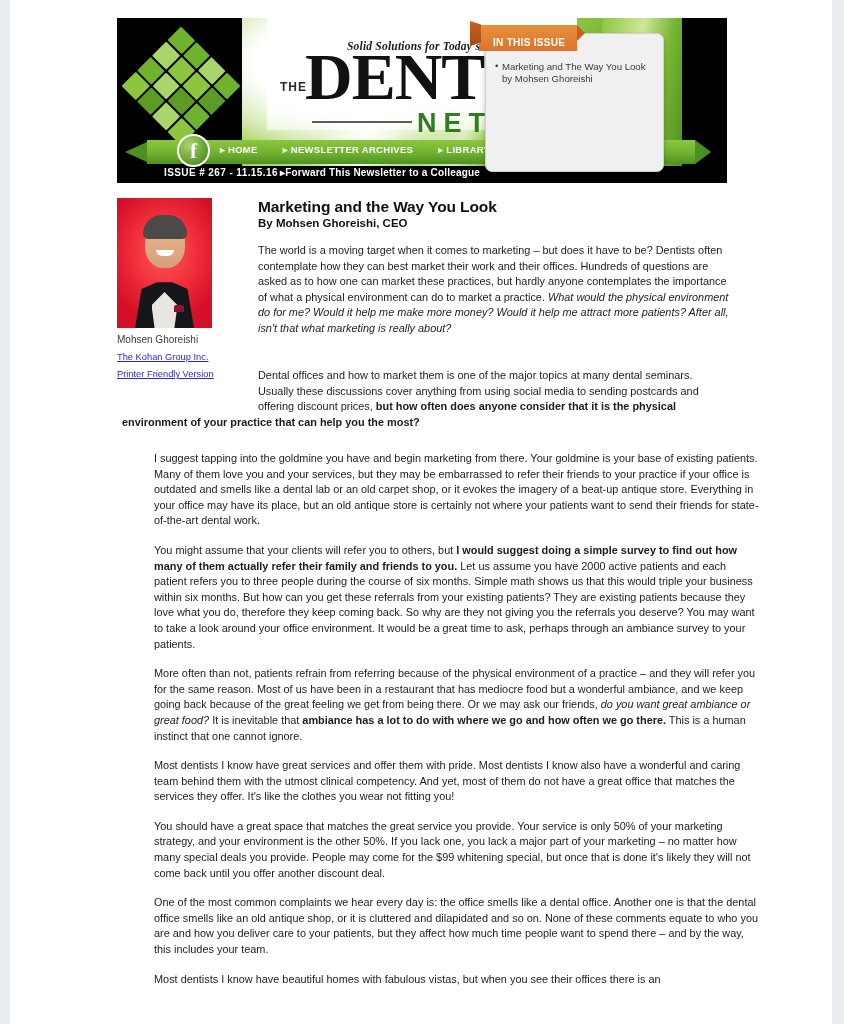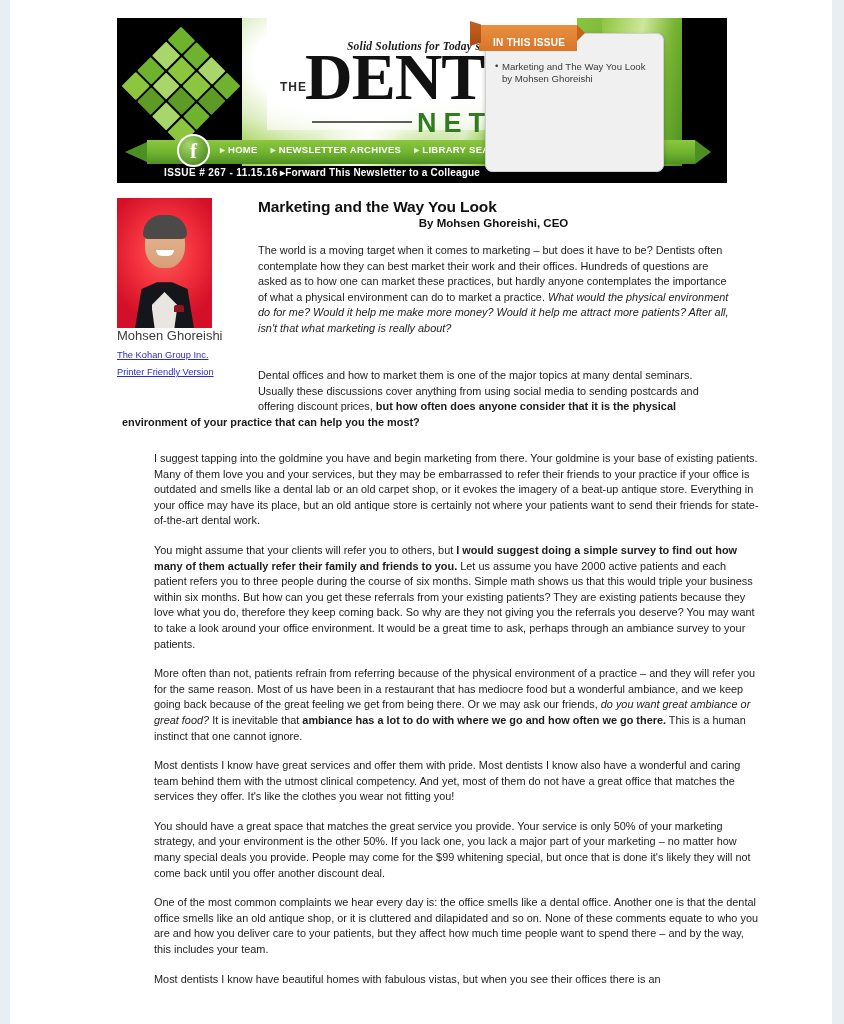--- a/index.html
+++ b/index.html
@@ -188,21 +188,21 @@
     font-weight: bold;
     font-size: 21px;
     text-align: center;
     line-height: 30px;
   }
   .nav-links {
     position: absolute;
     left: 103px;
     top: 126px;
     display: flex;
-    gap: 13px;
+    gap: 25px;
     font-size: 9.5px;
     font-weight: bold;
     color: #ffffff;
     letter-spacing: .3px;
     white-space: nowrap;
   }
   .nav-links .nl::before { content: "\25B8  "; color:#e9f7d6; }
 
   .issue-line {
     position: absolute;
@@ -351,21 +351,22 @@
     position: absolute;
     left: 50%;
     top: 52px;
     transform: translateX(-50%);
     width: 18px;
     height: 6px;
     border-radius: 0 0 10px 10px;
     background: #ffffff;
   }
   .caption {
-    font-size: 13px;
+    margin-top: 6px;
+    font-size: 10px;
     color: #3b3b3b;
   }
   .aside-link {
     display: block;
     margin-top: 7px;
     font-size: 9.3px;
     color: #2a2ad0;
     text-decoration: underline;
     cursor: pointer;
   }
@@ -381,21 +382,20 @@
     font-size: 15.5px;
     font-weight: bold;
     color: #111;
     letter-spacing: -.1px;
   }
   .byline {
     margin: 1px 0 0 0;
     font-size: 11.5px;
     font-weight: bold;
     color: #111;
-    text-align: center;
   }
   p.para {
     font-size: 10.9px;
     line-height: 15.6px;
     color: #1c1c1c;
     margin: 14px 0 0 0;
     text-align: left;
   }
   .wrap-zone {
     position: absolute;

